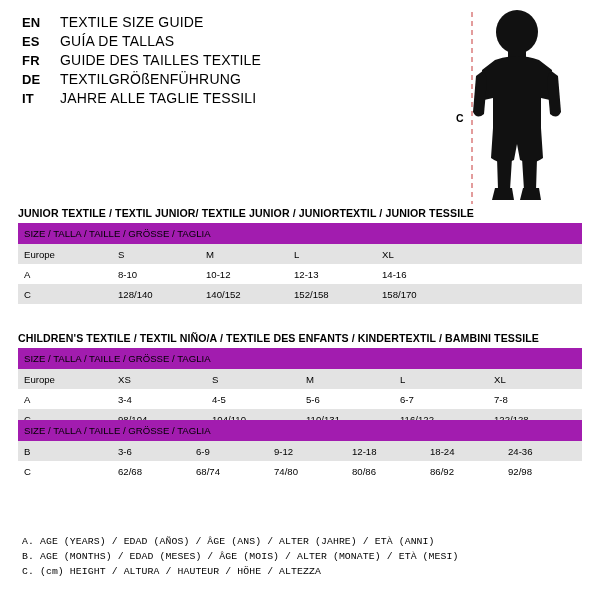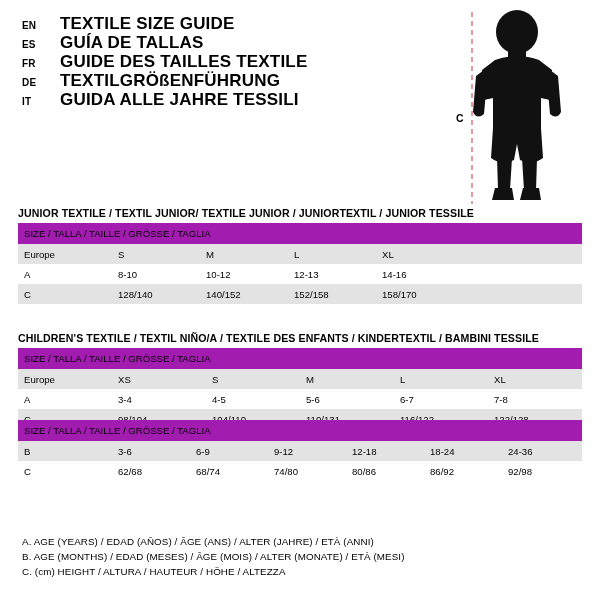--- a/index.html
+++ b/index.html
@@ -30,27 +30,27 @@
     top: 14px;
     width: 420px;
   }
   .lang-row {
     display: flex;
     align-items: baseline;
     height: 19px;
   }
   .lang-code {
     width: 38px;
-    font-size: 10px;
+    font-size: 13px;
     font-weight: bold;
     letter-spacing: 0.2px;
   }
   .lang-title {
-    font-size: 17px;
-    font-weight: bold;
+    font-size: 14px;
+    font-weight: normal;
     letter-spacing: 0.2px;
   }
 
   
   .figure {
     position: absolute;
     left: 440px;
     top: 8px;
     width: 150px;
     height: 200px;
@@ -99,20 +99,21 @@
   tr.plain td {
     background: #ffffff;
   }
 
   
   .notes {
     position: absolute;
     left: 22px;
     top: 534px;
     width: 540px;
+    font-family: Liberation Mono, monospace;
   }
   .note {
     font-size: 9.8px;
     line-height: 15px;
     letter-spacing: 0.1px;
   }
 </style>
 </head>
 <body>
 
@@ -130,21 +131,21 @@
     <div class="lang-row">
       <div class="lang-code">FR</div>
       <div class="lang-title">GUIDE DES TAILLES TEXTILE</div>
     </div>
     <div class="lang-row">
       <div class="lang-code">DE</div>
       <div class="lang-title">TEXTILGRÖßENFÜHRUNG</div>
     </div>
     <div class="lang-row">
       <div class="lang-code">IT</div>
-      <div class="lang-title">GUIDA ALLE JAHRE TESSILI</div>
+      <div class="lang-title">JAHRE ALLE TAGLIE TESSILI</div>
     </div>
   </div>
 
   <div class="figure">
     <svg width="150" height="200" viewBox="0 0 150 200">
 
       <line x1="32" y1="4" x2="32" y2="196" stroke="#d15b5b" stroke-width="1.2" stroke-dasharray="5,4"></line>
 
       <g fill="#111111">
 

